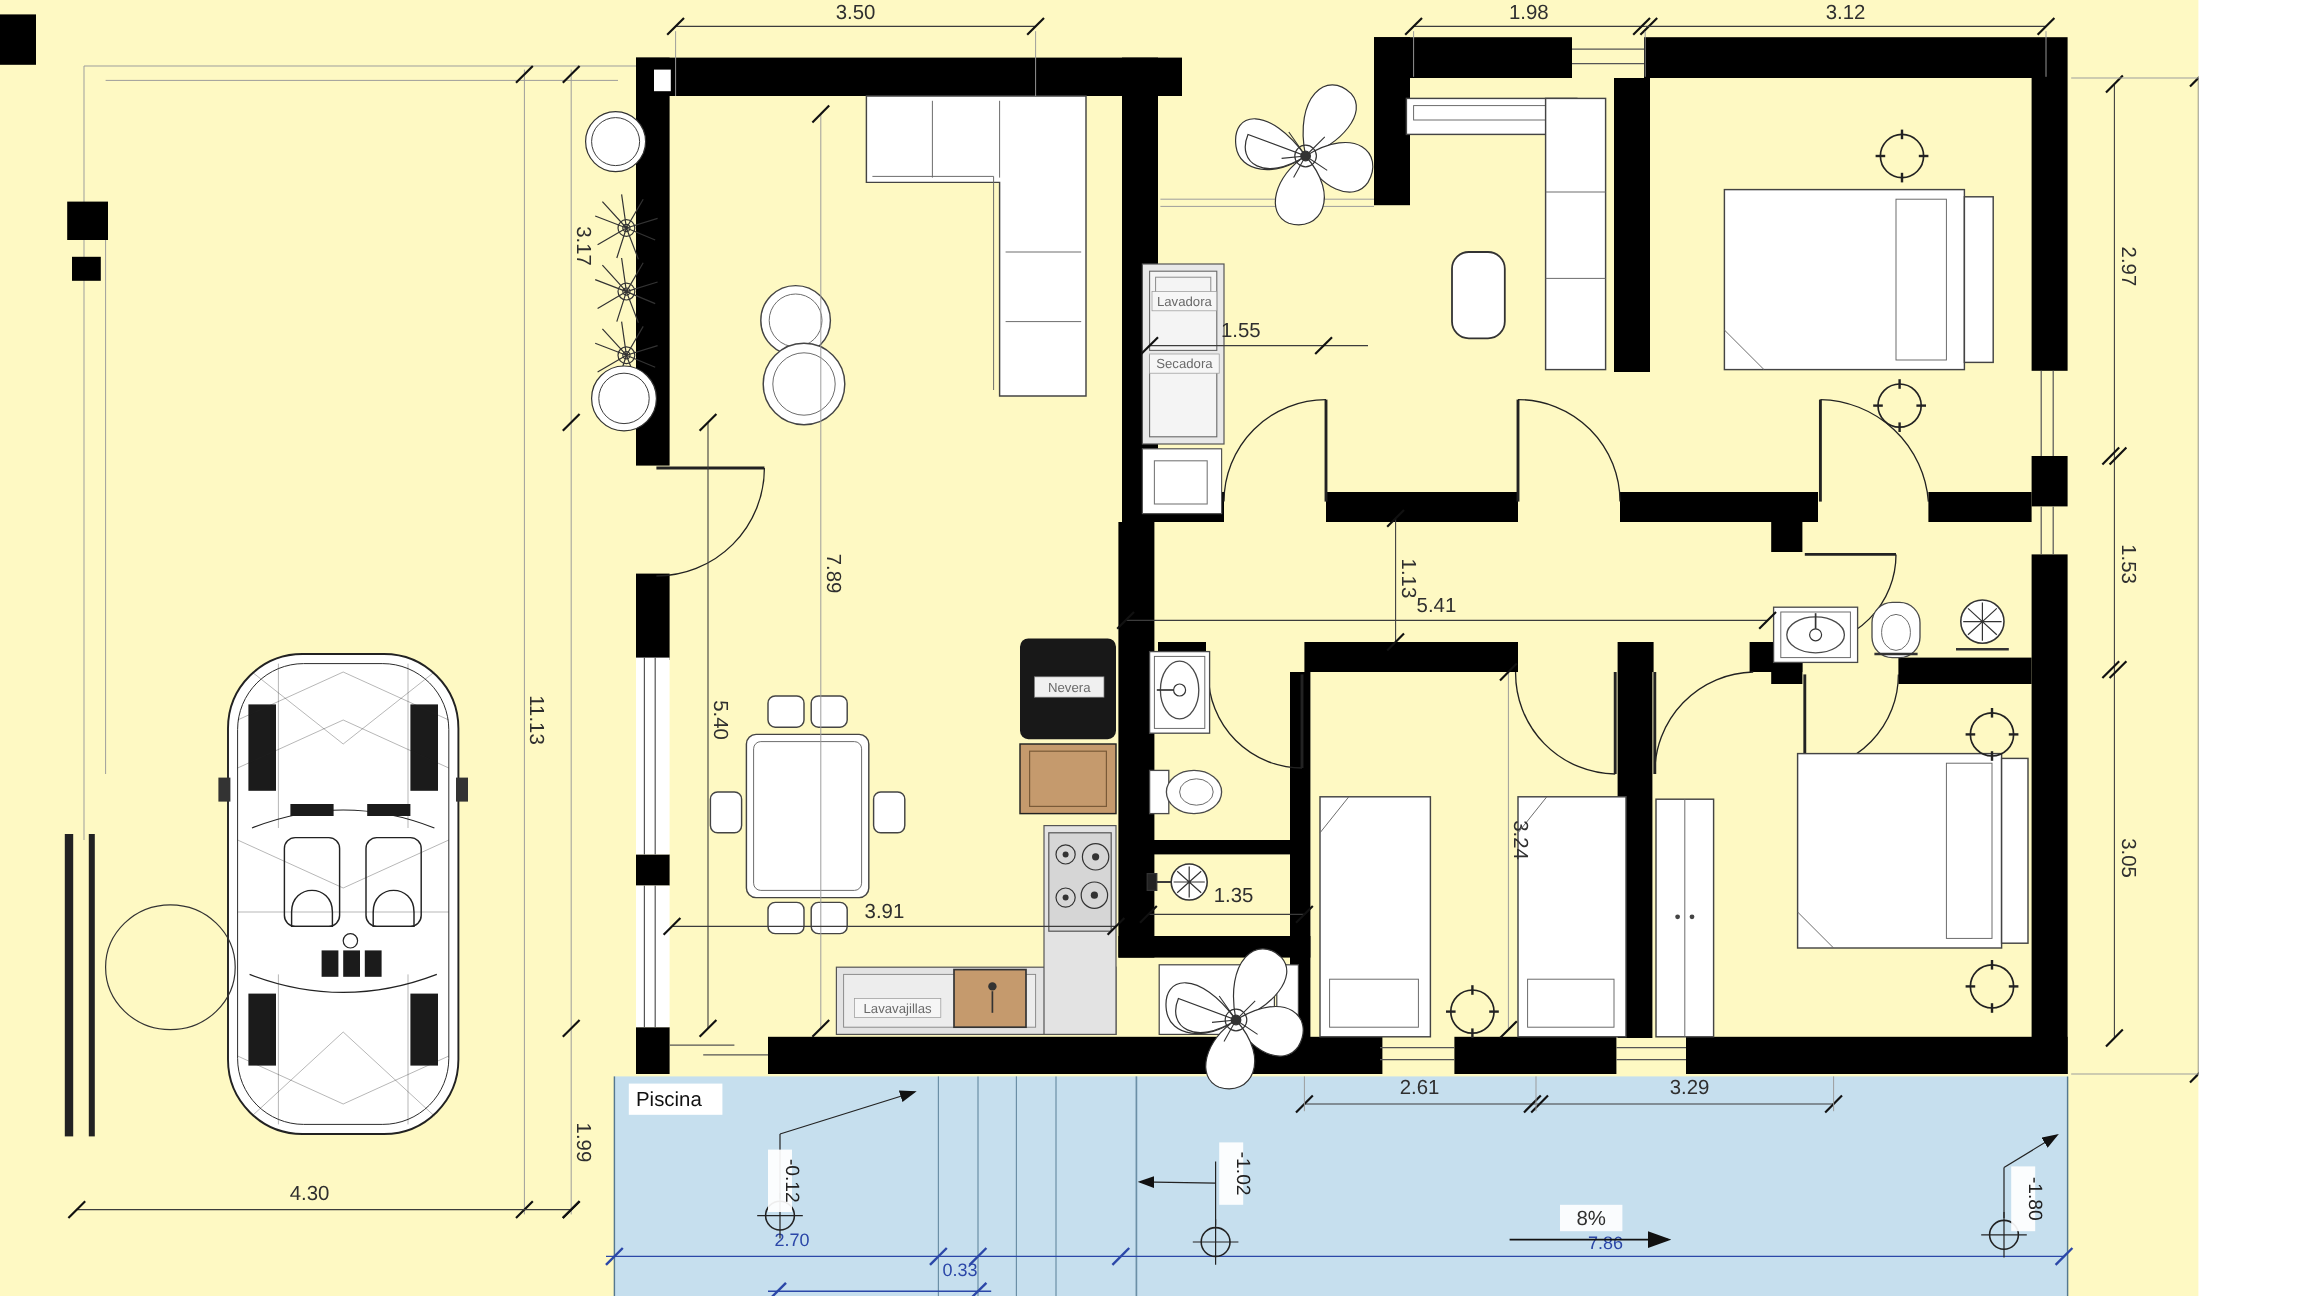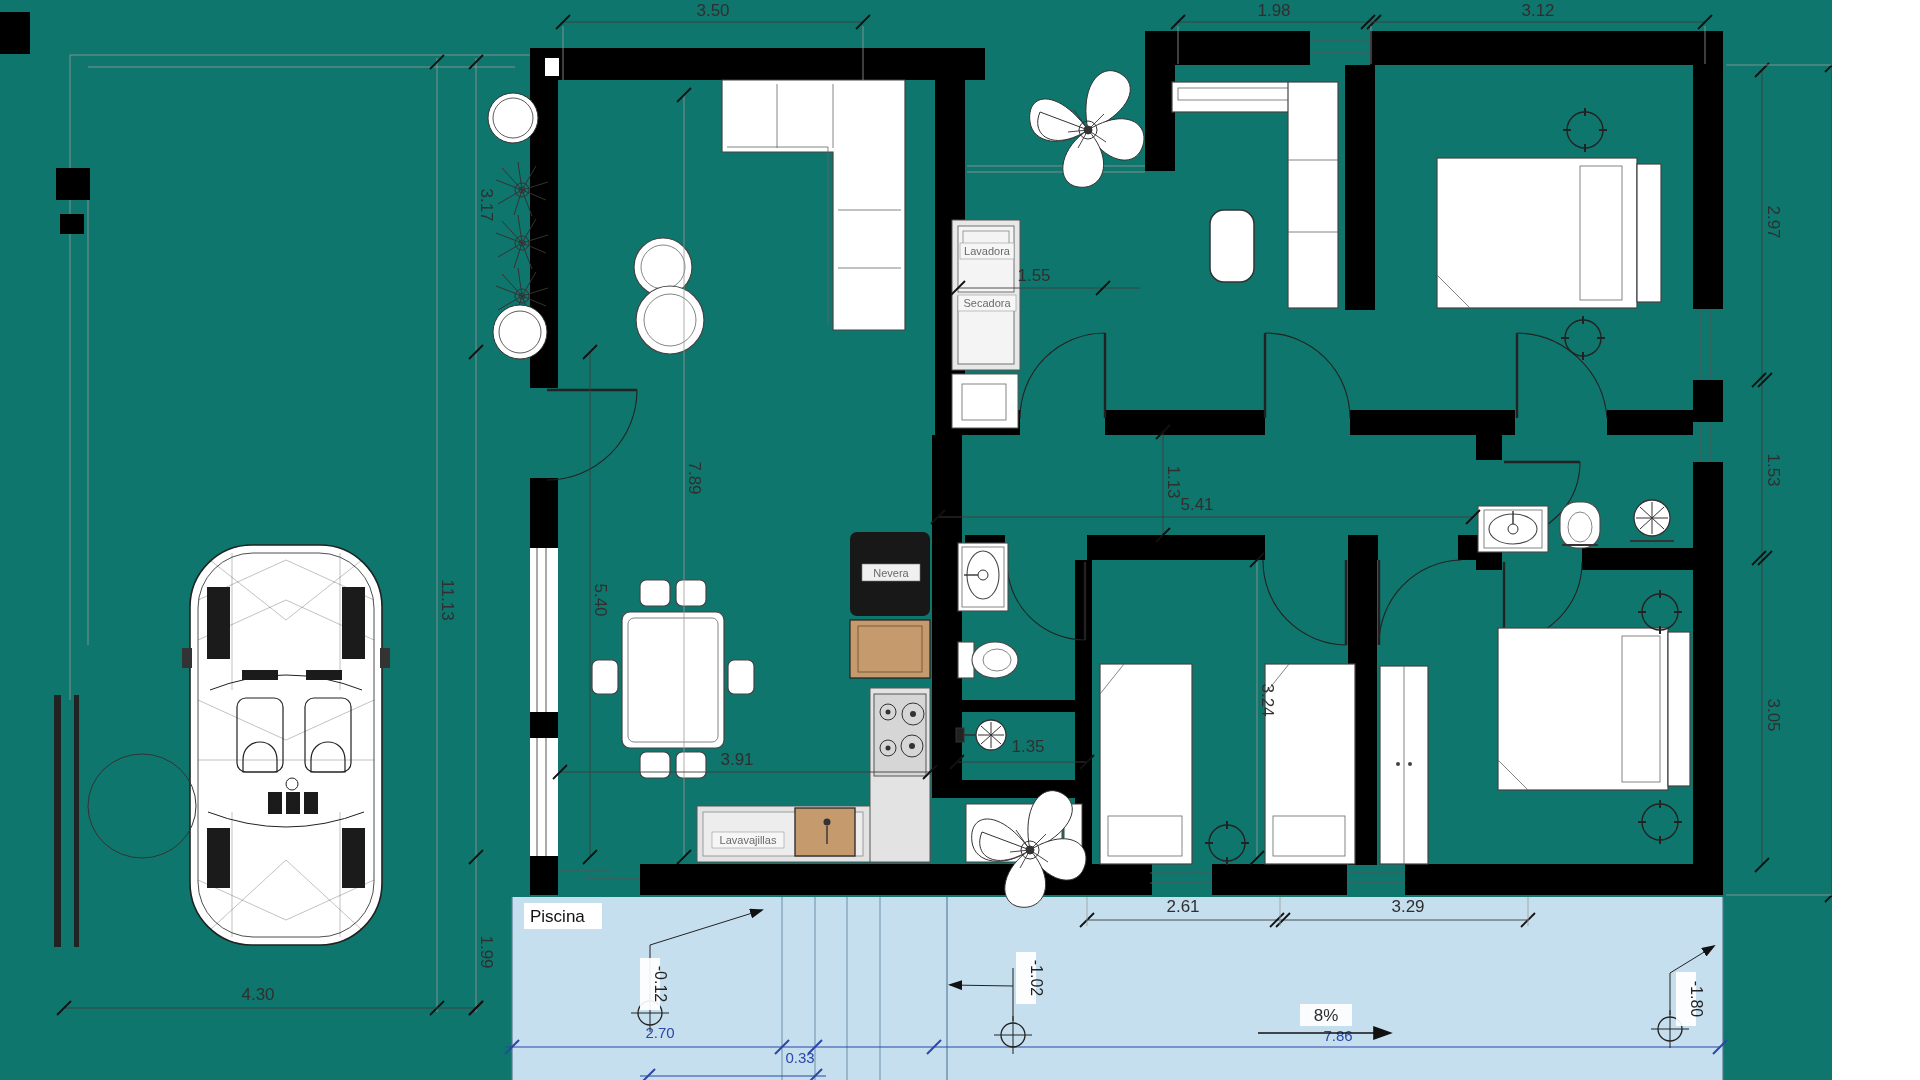--- a/index.html
+++ b/index.html
@@ -1,16 +1,16 @@
 <!DOCTYPE html>
 <html><head>
 <meta charset="utf-8">
 <style>
   html,body{margin:0;padding:0;background:#ffffff;}
-  #stage{width:1832px;height:1080px;position:relative;background:#0f766e;overflow:hidden;}
+  #stage{width:1832px;height:1080px;position:relative;background:#fef9c3;overflow:hidden;}
   svg{display:block;}
   svg text{font-family:"Liberation Sans", sans-serif;fill:#2f2f2f;}
   .dim{font-size:17px;}
   .dimsm{font-size:15px;}
   .blue{fill:#2b47a8;}
   .chiplab{font-size:11px;fill:#6a6a6a;}
   .lvl{font-size:16px;fill:#222;}
   .pisc{font-size:17px;fill:#111;}
   .wall{fill:#000;stroke:none;}
   .furn{fill:#fff;stroke:#444;stroke-width:1.2;}

